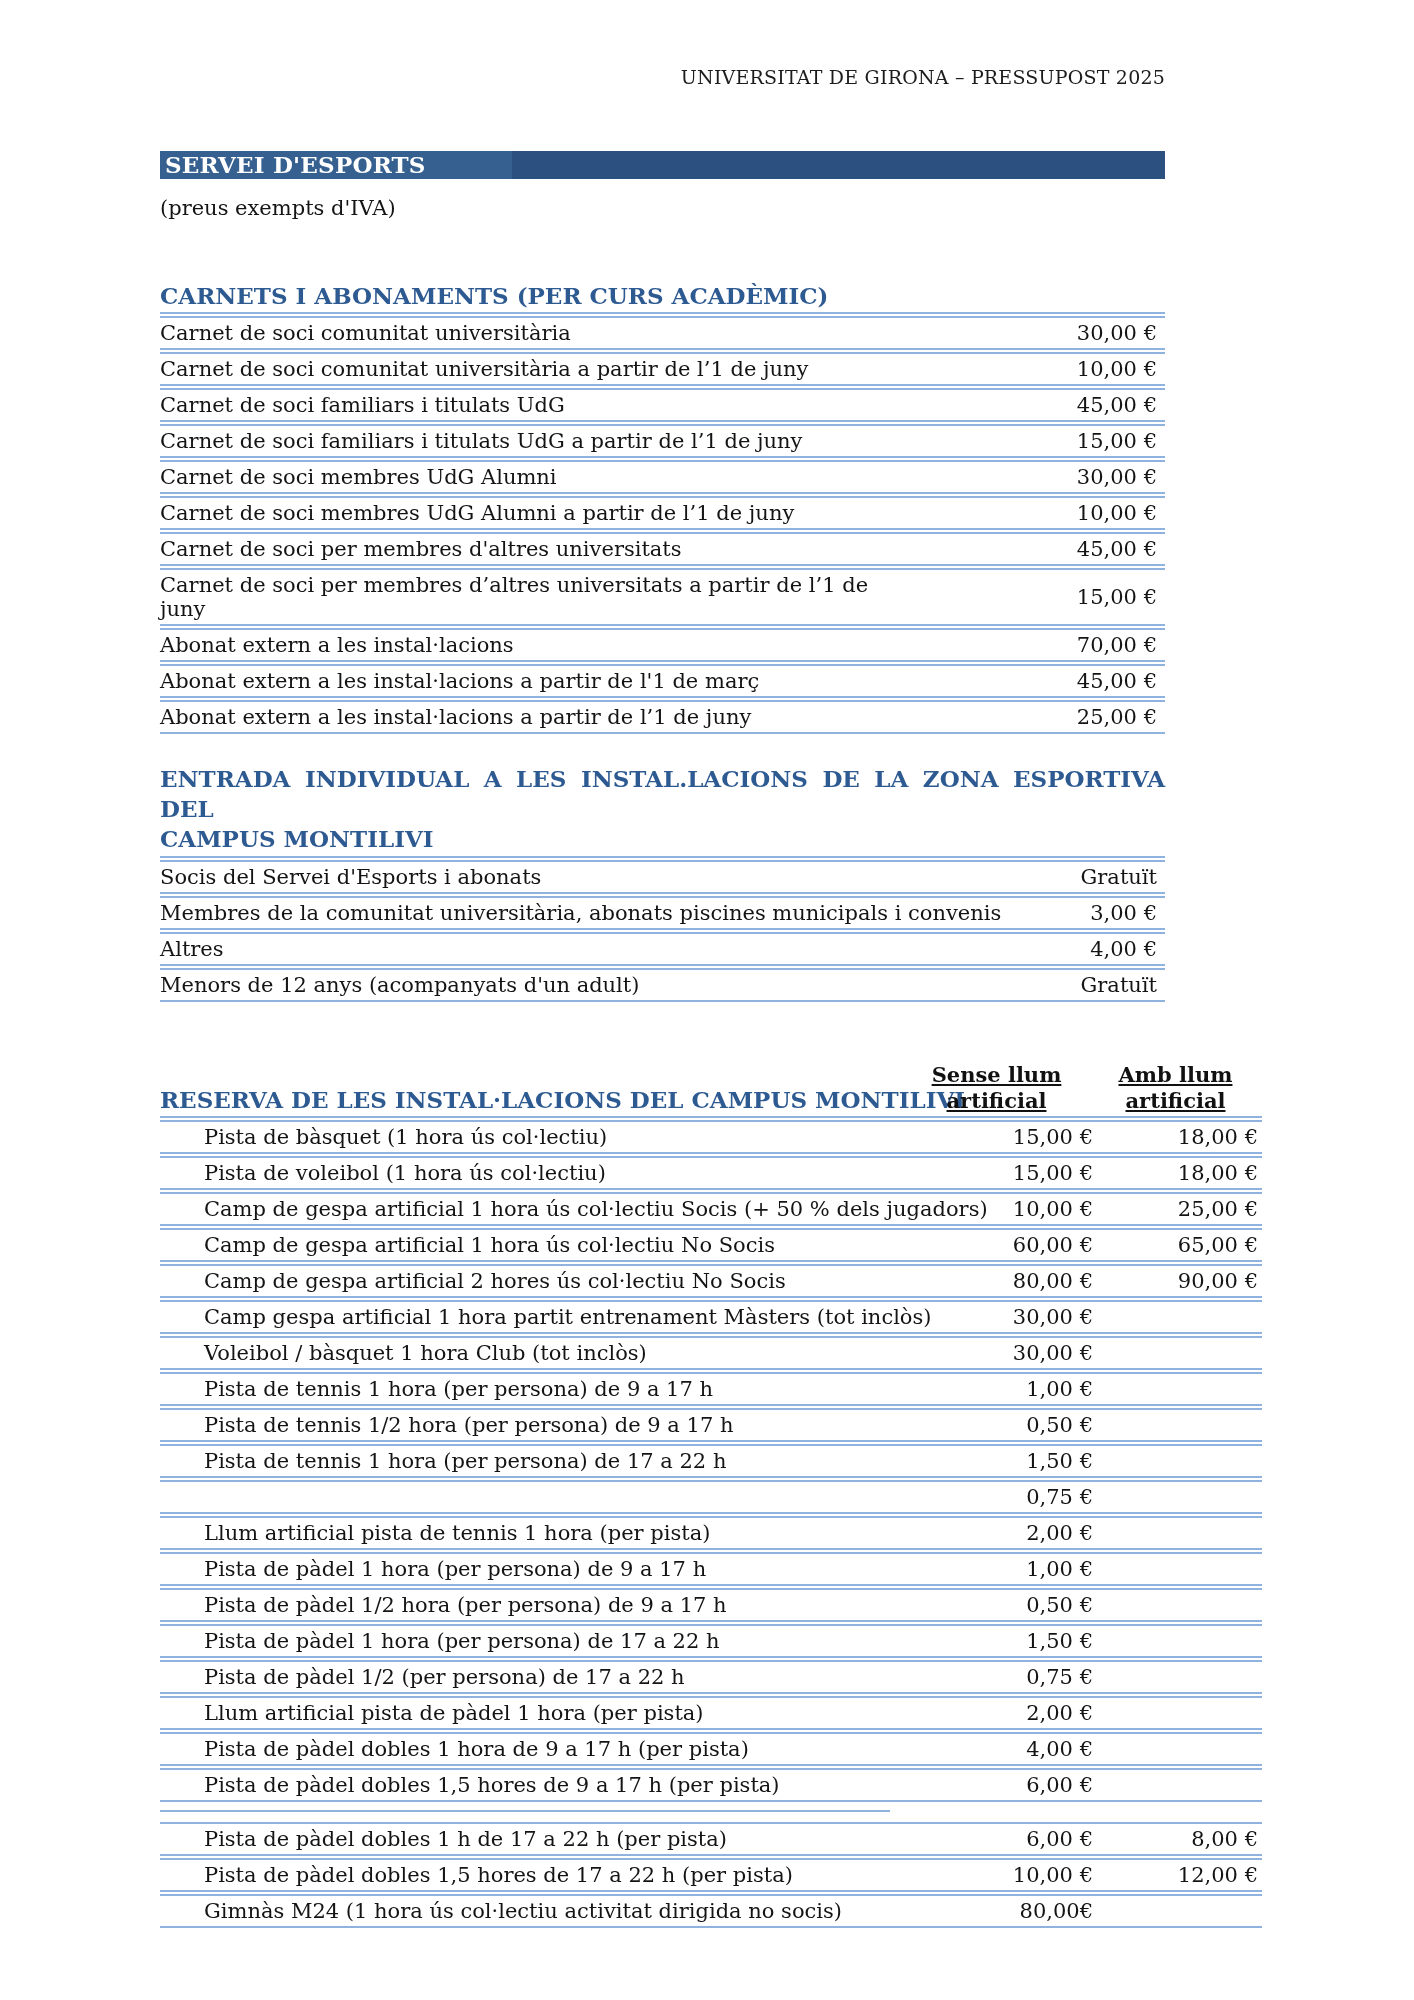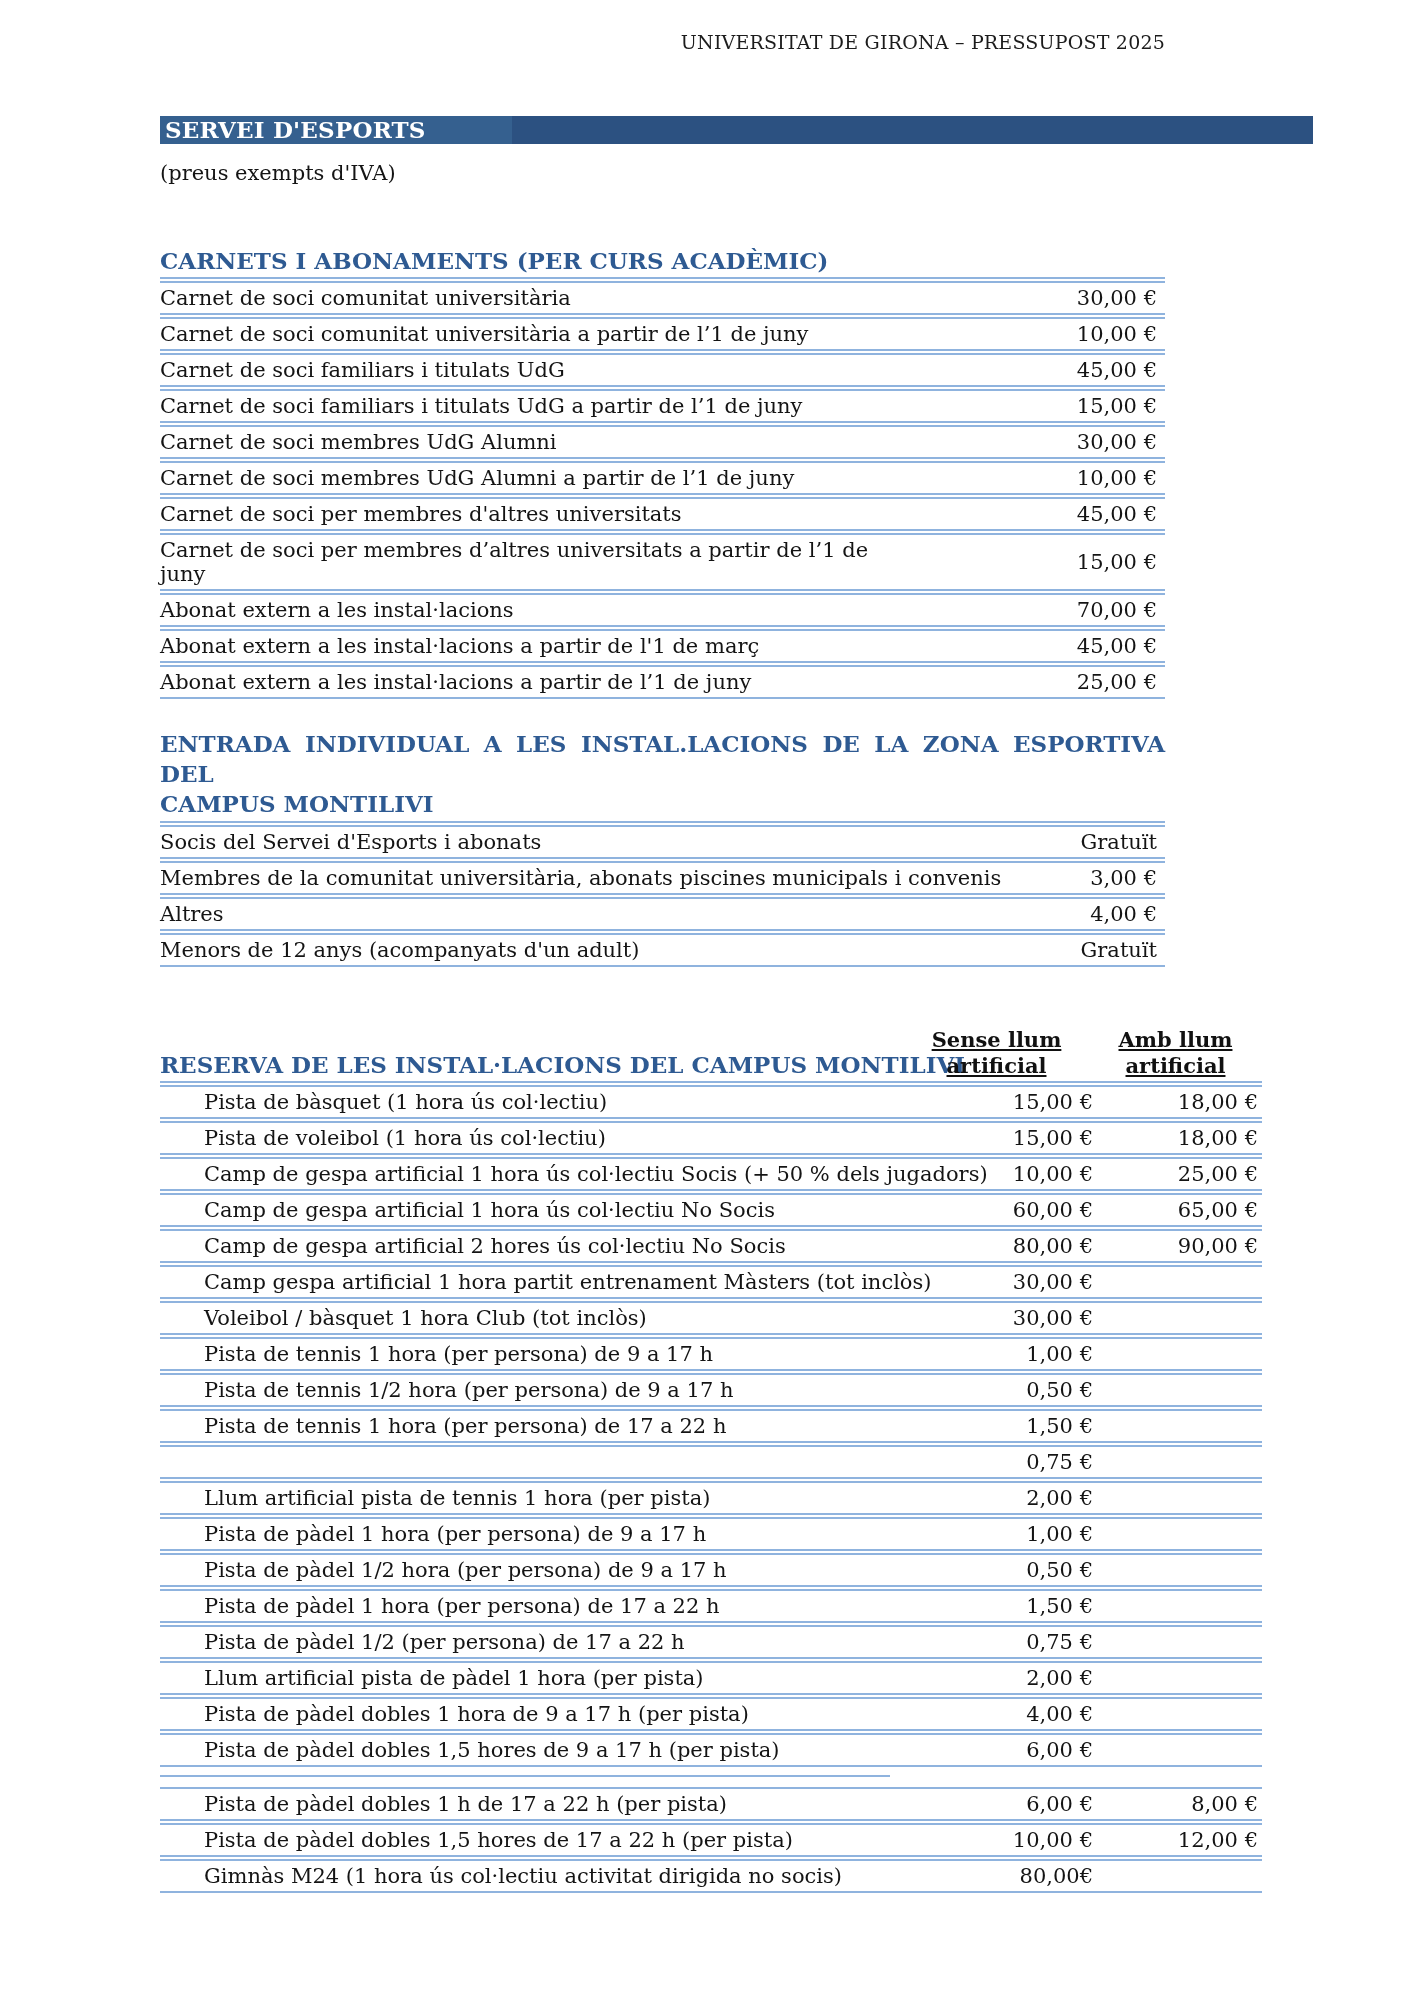--- a/index.html
+++ b/index.html
@@ -14,24 +14,25 @@
     overflow:hidden;
   }
   .content{margin-left:160px;}
   .doc-header{
     width:1005px;
     text-align:right;
     font-size:19px;
     line-height:24px;
     color:#1c1c1c;
     letter-spacing:.2px;
+    margin-top:35px;
   }
   .banner{
     margin-top:62px;
-    width:1153px;
+    width:1005px;
     height:28px;
     line-height:28px;
     background:linear-gradient(90deg, var(--banner-bg-light,#35608f) 0 352px, var(--banner-bg,#2c5181) 352px);
     box-sizing:border-box;
     padding-left:5px;
   }
   .banner span{
     color:#ffffff;
     font-weight:bold;
     font-size:23px;

